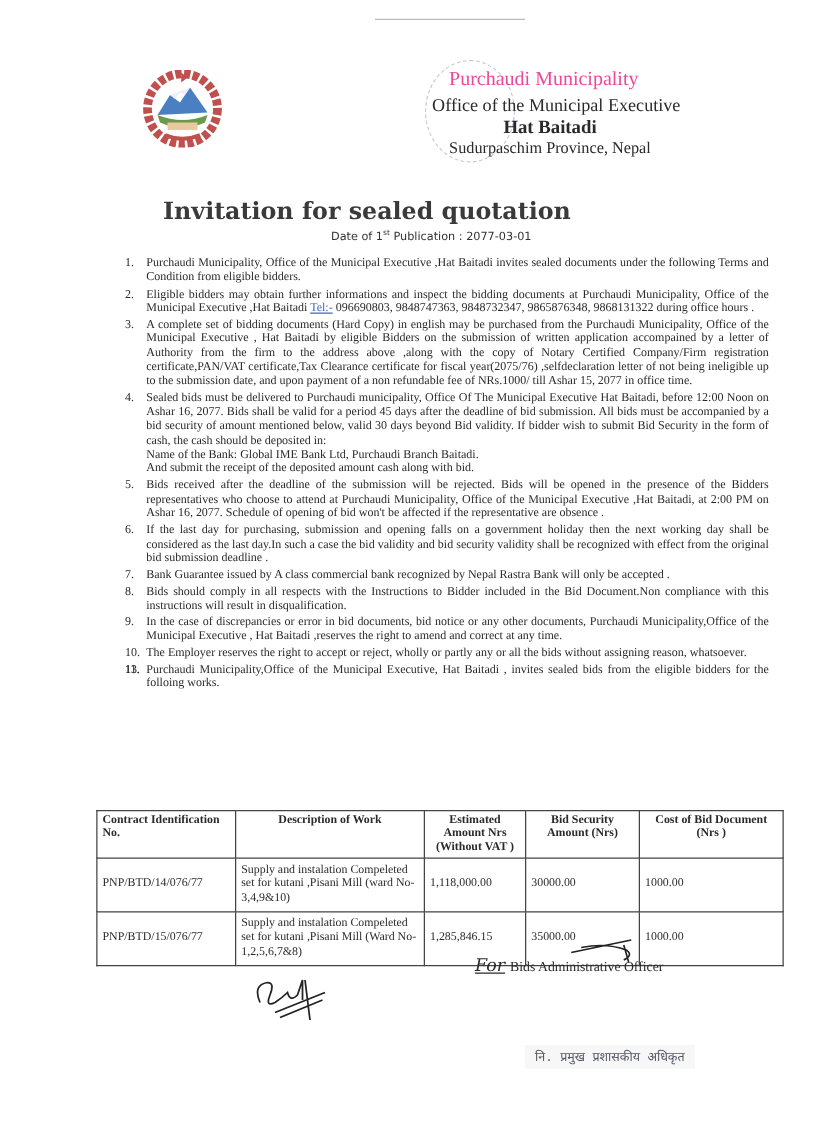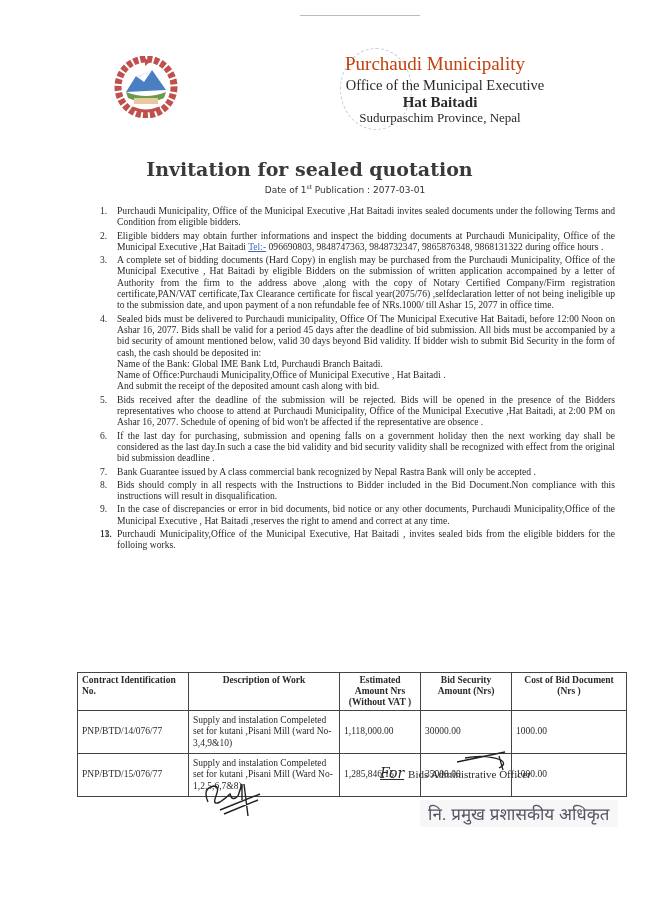--- a/index.html
+++ b/index.html
@@ -1,42 +1,42 @@
 <!DOCTYPE html>
 <html><head>
 <meta charset="utf-8">
 <style>
   html,body{margin:0;padding:0;background:#fff;}
   body{width:662px;height:910px;position:relative;overflow:hidden;font-family:"Liberation Serif",serif;color:#2a2a2a;}
   .topline{position:absolute;left:300px;top:15px;width:120px;height:1px;background:#bbb;}
   .emblem{position:absolute;left:112px;top:56px;width:68px;height:62px;}
   .header{position:absolute;left:230px;top:52px;width:380px;text-align:center;}
-  .h-org{font-size:19px;color:#c2410c;line-height:24px;padding-left:30px;}
+  .h-org{font-size:16px;color:#ec4899;line-height:24px;padding-left:30px;}
   .h-office{font-size:14.5px;line-height:19px;padding-left:50px;}
   .h-city{font-size:15px;line-height:15px;padding-left:40px;font-weight:bold;}
   .h-prov{font-size:13px;line-height:16px;padding-left:40px;}
   .stamp{position:absolute;left:340px;top:48px;width:70px;height:80px;border-radius:50%;border:1px dashed rgba(90,100,150,.35);}
-  .title{position:absolute;left:16px;width:559px;top:158px;text-align:center;font-family:"DejaVu Serif",serif;font-weight:bold;font-size:19px;color:#3a3a3a;padding-left:28px;box-sizing:border-box;}
+  .title{position:absolute;left:0;width:559px;top:158px;text-align:center;font-family:"DejaVu Serif",serif;font-weight:bold;font-size:19px;color:#3a3a3a;padding-left:28px;box-sizing:border-box;}
   .pubdate{position:absolute;left:0;width:662px;top:183px;text-align:center;font-family:"DejaVu Sans",sans-serif;font-size:9px;color:#333;padding-left:28px;box-sizing:border-box;}
   .terms{position:absolute;left:100px;top:205px;width:515px;margin:0;padding:0;list-style:none;font-size:9.6px;line-height:11.3px;text-align:justify;}
   .terms li{position:relative;padding-left:17px;margin-bottom:2px;}
   .terms li .num{position:absolute;left:0;top:0;width:14px;}
   .tel{color:#4466bb;text-decoration:underline;}
   .bank{display:block;}
-  table.works{position:absolute;left:77px;top:672px;width:550px;border-collapse:collapse;font-size:9.5px;}
+  table.works{position:absolute;left:77px;top:648px;width:550px;border-collapse:collapse;font-size:9.5px;}
   table.works th,table.works td{border:1px solid #444;padding:2px 4px;vertical-align:top;}
   table.works th{font-weight:bold;text-align:center;line-height:11px;}
   table.works th.first{text-align:left;}
   table.works td{height:38px;vertical-align:middle;line-height:11.5px;}
   table.works td.c{text-align:left;}
   .cao{position:absolute;left:380px;top:765px;font-size:11px;}
   .cao .for{font-family:"DejaVu Serif",serif;font-style:italic;font-size:14px;margin-right:4px;text-decoration:underline;}
   .sig-left{position:absolute;left:200px;top:780px;width:70px;height:36px;}
   .sig-right{position:absolute;left:455px;top:748px;width:60px;height:24px;}
-  .nepali-stamp{position:absolute;left:420px;top:800px;font-family:Liberation Sans, sans-serif;font-size:17px;color:#556;background:#f7f7f7;padding:2px 8px;}
+  .nepali-stamp{position:absolute;left:420px;top:836px;font-family:Liberation Mono, monospace;font-size:10px;color:#556;background:#f7f7f7;padding:2px 8px;}
 </style>
 </head>
 <body>
 
 <div class="topline"></div>
 
 <svg class="emblem" viewBox="0 0 68 62">
   <circle cx="34" cy="31" r="28" fill="none" stroke="#c0504d" stroke-width="7" stroke-dasharray="5 2"></circle>
   <path d="M14 36 L24 20 L32 26 L40 14 L54 34 Z" fill="#4a7fc1"></path>
   <path d="M24 20 L28 23 L32 18 L36 20 L40 14 Z" fill="#eef"></path>
@@ -57,28 +57,28 @@
 
 <div class="title">Invitation for sealed quotation</div>
 <div class="pubdate"><span>Date of 1</span><sup style="font-size:6px">st</sup><span> Publication : 2077-03-01</span></div>
 
 <ol class="terms">
   <li><span class="num">1.</span><span>Purchaudi Municipality, Office of the Municipal Executive ,Hat Baitadi invites sealed documents under the following Terms and Condition from eligible bidders.</span></li>
   <li><span class="num">2.</span><span>Eligible bidders may obtain further informations and inspect the bidding documents at Purchaudi Municipality, Office of the Municipal Executive ,Hat Baitadi </span><a class="tel">Tel:-</a><span> 096690803, 9848747363, 9848732347, 9865876348, 9868131322 during office hours .</span></li>
   <li><span class="num">3.</span><span>A complete set of bidding documents (Hard Copy) in english may be purchased from the Purchaudi Municipality, Office of the Municipal Executive , Hat Baitadi by eligible Bidders on the submission of written application accompained by a letter of Authority from the firm to the address above ,along with the copy of Notary Certified Company/Firm registration certificate,PAN/VAT certificate,Tax Clearance certificate for fiscal year(2075/76) ,selfdeclaration letter of not being ineligible up to the submission date, and upon payment of a non refundable fee of NRs.1000/ till Ashar 15, 2077 in office time.</span></li>
   <li><span class="num">4.</span><span>Sealed bids must be delivered to Purchaudi municipality, Office Of The Municipal Executive Hat Baitadi, before 12:00 Noon on Ashar 16, 2077. Bids shall be valid for a period 45 days after the deadline of bid submission. All bids must be accompanied by a bid security of amount mentioned below, valid 30 days beyond Bid validity. If bidder wish to submit Bid Security in the form of cash, the cash should be deposited in:</span>
     <span class="bank">Name of the Bank: Global IME Bank Ltd, Purchaudi Branch Baitadi.</span>
-    <span class="bank">Name of Office:Purchaudi Municipality,Office of Municipal Executive , Hat Baitadi .</span>
     <span class="bank">And submit the receipt of the deposited amount cash along with bid.</span>
   </li>
   <li><span class="num">5.</span><span>Bids received after the deadline of the submission will be rejected. Bids will be opened in the presence of the Bidders representatives who choose to attend at Purchaudi Municipality, Office of the Municipal Executive ,Hat Baitadi, at 2:00 PM on Ashar 16, 2077. Schedule of opening of bid won't be affected if the representative are obsence .</span></li>
   <li><span class="num">6.</span><span>If the last day for purchasing, submission and opening falls on a government holiday then the next working day shall be considered as the last day.In such a case the bid validity and bid security validity shall be recognized with effect from the original bid submission deadline .</span></li>
   <li><span class="num">7.</span><span>Bank Guarantee issued by A class commercial bank recognized by Nepal Rastra Bank will only be accepted .</span></li>
   <li><span class="num">8.</span><span>Bids should comply in all respects with the Instructions to Bidder included in the Bid Document.Non compliance with this instructions will result in disqualification.</span></li>
   <li><span class="num">9.</span><span>In the case of discrepancies or error in bid documents, bid notice or any other documents, Purchaudi Municipality,Office of the Municipal Executive , Hat Baitadi ,reserves the right to amend and correct at any time.</span></li>
+  <li><span class="num">10.</span><span>The Employer reserves the right to accept or reject, wholly or partly any or all the bids without assigning reason, whatsoever.</span></li>
   <li><span class="num">11.</span></li>
   <li><span class="num">13.</span><span>Purchaudi Municipality,Office of the Municipal Executive, Hat Baitadi , invites sealed bids from the eligible bidders for the folloing works.</span></li>
 </ol>
 
 <table class="works">
   <thead>
     <tr>
       <th class="first" style="width:102px">Contract Identification No.</th>
       <th style="width:142px">Description of Work</th>
       <th style="width:72px">Estimated Amount Nrs (Without VAT )</th>

